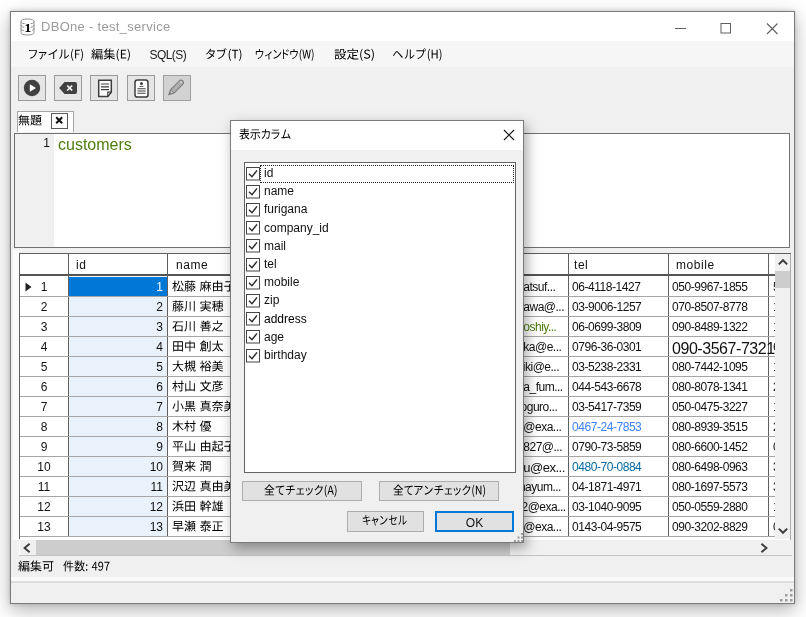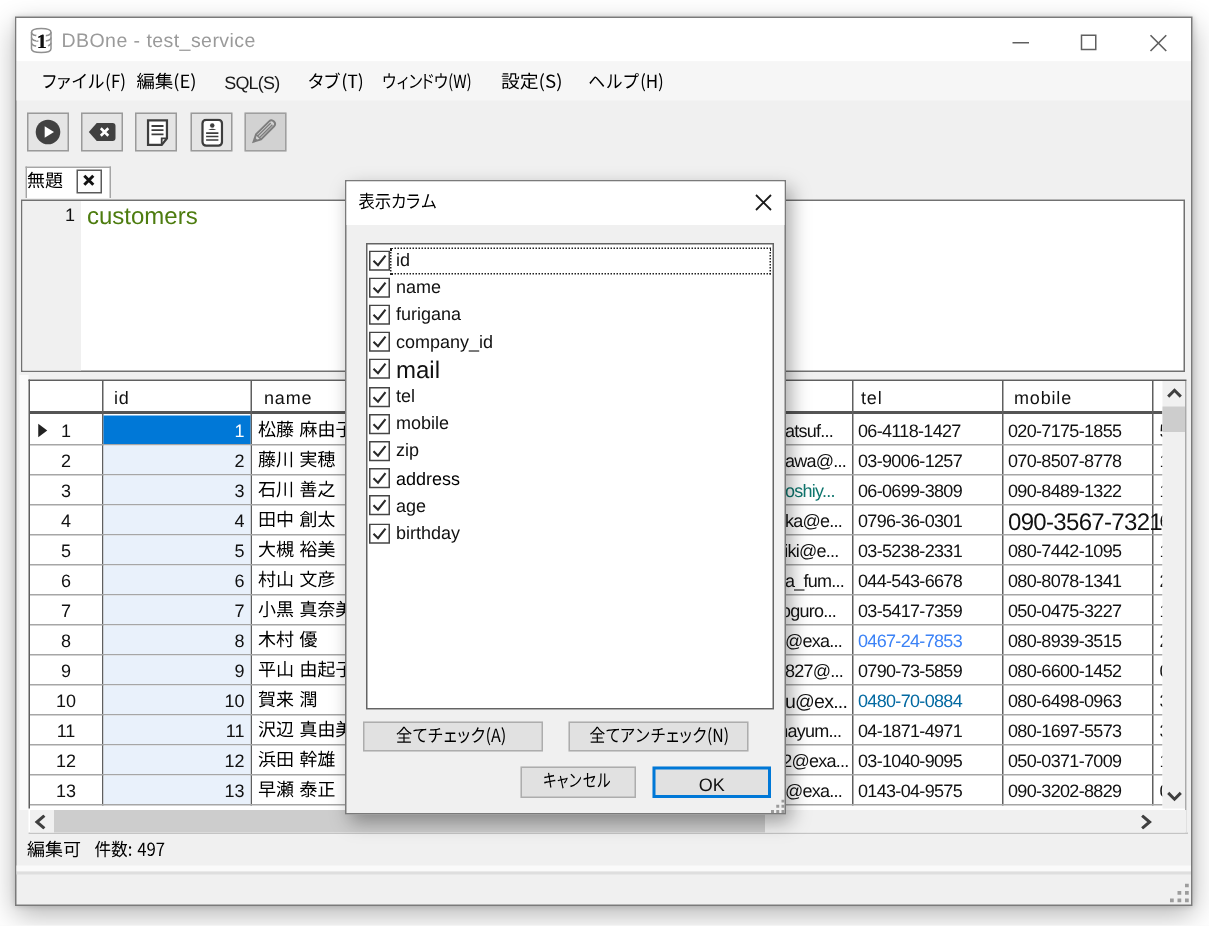--- a/index.html
+++ b/index.html
@@ -110,21 +110,21 @@
 <div class="t" style="left:676px;top:259px;font-size:12px;letter-spacing:0.55px;color:#111">mobile</div>
 <div class="abs" style="left:69px;top:277px;width:98px;height:19px;background:#0078d7"></div>
 <div class="t" style="left:69px;top:281px;width:94px;text-align:right;font-size:12px;color:#fff">1</div>
 <div class="t" style="left:20px;top:281px;width:48px;text-align:center;font-size:12px;color:#111">1</div>
 <div class="abs" style="left:20px;top:296px;width:755px;height:1px;background:#a6a6a6"></div>
 <svg style="position:absolute;left:172px;top:280px;" width="65" height="17" viewBox="0 0 65 17">
     <path d="M6.6 0.7C6.2 2.5 5.5 4.2 4.6 5.2C4.8 5.4 5.2 5.7 5.3 5.8C6.3 4.6 7 2.8 7.5 0.9ZM9.6 0.7L8.8 0.9C9.3 2.7 10.1 4.6 10.9 5.8C11.1 5.5 11.4 5.2 11.7 5C10.9 4.1 10.1 2.3 9.6 0.7ZM8.8 7.7C9.3 8.4 9.7 9.1 10.1 9.8L6.7 10C7.3 8.7 8 6.9 8.4 5.4L7.4 5.1C7.1 6.6 6.4 8.7 5.8 10.1L4.6 10.1L4.7 11.1L10.5 10.6C10.6 11 10.7 11.3 10.8 11.5L11.7 11.1C11.3 10.1 10.4 8.5 9.6 7.4ZM2.4 0.5L2.4 3L0.6 3L0.6 3.9L2.3 3.9C1.9 5.6 1.1 7.4 0.3 8.5C0.5 8.7 0.7 9 0.8 9.3C1.4 8.5 2 7.1 2.4 5.8L2.4 11.5L3.3 11.5L3.3 6C3.7 6.6 4.2 7.3 4.4 7.7L4.9 7C4.7 6.7 3.6 5.3 3.3 4.9L3.3 3.9L4.8 3.9L4.8 3L3.3 3L3.3 0.5ZM16.5 10.3L16.8 10.9C17.6 10.6 18.4 10.2 19.3 9.8L19.1 9.2C18.1 9.6 17.2 10 16.5 10.3ZM21.6 3C21.5 3.4 21.2 3.9 21 4.3L21.2 4.4L19.8 4.4C19.9 3.9 20 3.5 20.1 3L19.7 2.9L20.4 2.9L20.4 2.1L23.3 2.1L23.3 1.3L20.4 1.3L20.4 0.5L19.5 0.5L19.5 1.3L16.4 1.3L16.4 0.5L15.5 0.5L15.5 1.3L12.7 1.3L12.7 2.1L15.5 2.1L15.5 3L16.4 3L16.4 2.1L19.5 2.1L19.5 2.9L19.3 2.9C19.2 3.4 19.2 3.9 19 4.4L18 4.4L18.4 4.2C18.4 3.9 18.1 3.4 17.8 3L17.2 3.2C17.4 3.6 17.6 4 17.7 4.4L16.8 4.4L16.8 5L18.8 5C18.7 5.3 18.5 5.7 18.3 6L16.5 6L16.5 6.6L17.9 6.6C17.4 7.2 16.9 7.6 16.2 7.9L16.2 3.2L13.2 3.2L13.2 6.4C13.2 7.8 13.2 9.7 12.4 11.1C12.6 11.2 12.9 11.4 13 11.6C13.6 10.6 13.8 9.3 13.9 8.2L15.4 8.2L15.4 10.6C15.4 10.7 15.4 10.8 15.2 10.8C15.1 10.8 14.7 10.8 14.3 10.8C14.4 11 14.5 11.3 14.5 11.5C15.2 11.5 15.6 11.5 15.9 11.4C16.1 11.2 16.2 11 16.2 10.6L16.2 7.9C16.4 8.1 16.6 8.4 16.7 8.5C17 8.4 17.3 8.2 17.5 8C17.8 8.4 18.1 8.8 18.2 9.1L18.8 8.7C18.7 8.4 18.3 7.9 18 7.6C18.3 7.3 18.6 7 18.8 6.6L21.1 6.6C21.3 7 21.6 7.4 22 7.7L21.7 7.5C21.5 7.8 21 8.4 20.7 8.7L21.3 9C21.6 8.7 22 8.3 22.3 7.9C22.6 8.1 22.9 8.3 23.2 8.4C23.3 8.2 23.5 7.9 23.7 7.8C23 7.5 22.5 7.1 22 6.6L23.4 6.6L23.4 6L21.5 6C21.3 5.7 21.2 5.3 21 5L23.1 5L23.1 4.4L21.7 4.4C21.9 4 22.2 3.6 22.4 3.2ZM14 3.9L15.4 3.9L15.4 5.3L14 5.3ZM20.3 5C20.4 5.3 20.6 5.7 20.7 6L19.2 6C19.4 5.7 19.5 5.3 19.6 5ZM14 6L15.4 6L15.4 7.5L14 7.5L14 6.4ZM19.4 7L19.4 10.7C19.4 10.8 19.4 10.8 19.3 10.8C19.2 10.8 18.8 10.8 18.4 10.8C18.5 11 18.6 11.3 18.6 11.5C19.2 11.5 19.6 11.5 19.9 11.4C20.1 11.3 20.2 11.1 20.2 10.7L20.2 9.6C21.1 10 22.2 10.7 22.7 11.1L23.2 10.5C22.6 10.1 21.5 9.5 20.6 9.1L20.2 9.5L20.2 7ZM31.9 3L31.9 4.8L30.1 4.8L30.1 5.6L31.7 5.6C31.2 7 30.4 8.5 29.6 9.2C29.8 9.4 30 9.7 30.2 9.9C30.8 9.2 31.4 8.1 31.9 6.9L31.9 11.5L32.7 11.5L32.7 6.9C33.2 7.4 33.7 8 33.9 8.4L34.4 7.6C34.2 7.4 33.1 6.3 32.7 6L32.7 5.6L34.3 5.6L34.3 4.8L32.7 4.8L32.7 3ZM36.2 3L36.2 4.8L34.6 4.8L34.6 5.5L36 5.5C35.5 7 34.6 8.5 33.7 9.3C33.9 9.4 34.2 9.7 34.3 9.9C35 9.2 35.7 8 36.2 6.8L36.2 11.5L37 11.5L37 6.6C37.5 7.9 38.1 9.1 38.7 9.8C38.8 9.6 39.1 9.3 39.3 9.2C38.5 8.4 37.8 6.9 37.3 5.5L39 5.5L39 4.8L37 4.8L37 3ZM28.8 1.9L28.8 5.1C28.8 6.8 28.8 9.2 27.9 10.9C28.1 11 28.5 11.3 28.6 11.4C29.6 9.6 29.7 6.9 29.7 5.1L29.7 2.7L39 2.7L39 1.9L34.4 1.9L34.4 0.5L33.5 0.5L33.5 1.9ZM41.9 7.2L45.1 7.2L45.1 9.9L41.9 9.9ZM49.3 7.2L49.3 9.9L46 9.9L46 7.2ZM41.9 6.3L41.9 3.7L45.1 3.7L45.1 6.3ZM49.3 6.3L46 6.3L46 3.7L49.3 3.7ZM45.1 0.5L45.1 2.8L41 2.8L41 11.5L41.9 11.5L41.9 10.8L49.3 10.8L49.3 11.5L50.3 11.5L50.3 2.8L46 2.8L46 0.5ZM53.4 1.3L53.4 2.2L60.2 2.2C59.5 2.8 58.6 3.4 57.7 3.9L57.2 3.9L57.2 5.8L52.2 5.8L52.2 6.7L57.2 6.7L57.2 10.3C57.2 10.6 57.1 10.6 56.8 10.6C56.6 10.6 55.7 10.7 54.7 10.6C54.9 10.9 55 11.3 55.1 11.5C56.2 11.6 57 11.5 57.5 11.4C57.9 11.2 58.1 11 58.1 10.4L58.1 6.7L63.1 6.7L63.1 5.8L58.1 5.8L58.1 4.7C59.4 3.9 61 2.8 62.1 1.8L61.4 1.3L61.2 1.3Z" fill="#000"></path>
   </svg>
 <div class="t" style="left:523.3px;top:281px;font-size:12px;letter-spacing:-0.5px;color:#111">atsuf...</div>
 <div class="t" style="left:572px;top:281px;font-size:12px;letter-spacing:-0.45px;color:#111">06-4118-1427</div>
-<div class="t" style="left:672px;top:281px;font-size:12px;letter-spacing:-0.45px;color:#111">020-7175-1855</div>
+<div class="t" style="left:672px;top:281px;font-size:12px;letter-spacing:-0.45px;color:#111">050-9967-1855</div>
 <div class="abs" style="left:769px;top:277px;width:6px;height:19px;overflow:hidden">
     <div class="t" style="left:4px;top:4px;font-size:12px;color:#111">5</div>
   </div>
 <div class="abs" style="left:69px;top:297px;width:98px;height:19px;background:#e9f1fb"></div>
 <div class="t" style="left:69px;top:301px;width:94px;text-align:right;font-size:12px;color:#111">2</div>
 <div class="t" style="left:20px;top:301px;width:48px;text-align:center;font-size:12px;color:#111">2</div>
 <div class="abs" style="left:20px;top:316px;width:755px;height:1px;background:#a6a6a6"></div>
 <svg style="position:absolute;left:172px;top:300px;" width="53" height="17" viewBox="0 0 53 17">
     <path d="M4.5 10.3L4.8 10.9C5.6 10.6 6.4 10.2 7.3 9.8L7.1 9.2C6.1 9.6 5.2 10 4.5 10.3ZM9.6 3C9.5 3.4 9.2 3.9 9 4.3L9.2 4.4L7.8 4.4C7.9 3.9 8 3.5 8.1 3L7.7 2.9L8.4 2.9L8.4 2.1L11.3 2.1L11.3 1.3L8.4 1.3L8.4 0.5L7.5 0.5L7.5 1.3L4.4 1.3L4.4 0.5L3.5 0.5L3.5 1.3L0.7 1.3L0.7 2.1L3.5 2.1L3.5 3L4.4 3L4.4 2.1L7.5 2.1L7.5 2.9L7.3 2.9C7.2 3.4 7.2 3.9 7 4.4L6 4.4L6.4 4.2C6.4 3.9 6.1 3.4 5.8 3L5.2 3.2C5.4 3.6 5.6 4 5.7 4.4L4.8 4.4L4.8 5L6.8 5C6.7 5.3 6.5 5.7 6.3 6L4.5 6L4.5 6.6L5.9 6.6C5.4 7.2 4.9 7.6 4.2 7.9L4.2 3.2L1.2 3.2L1.2 6.4C1.2 7.8 1.2 9.7 0.4 11.1C0.6 11.2 0.9 11.4 1 11.6C1.6 10.6 1.8 9.3 1.9 8.2L3.4 8.2L3.4 10.6C3.4 10.7 3.4 10.8 3.2 10.8C3.1 10.8 2.7 10.8 2.3 10.8C2.4 11 2.5 11.3 2.5 11.5C3.2 11.5 3.6 11.5 3.9 11.4C4.1 11.2 4.2 11 4.2 10.6L4.2 7.9C4.4 8.1 4.6 8.4 4.7 8.5C5 8.4 5.3 8.2 5.5 8C5.8 8.4 6.1 8.8 6.2 9.1L6.8 8.7C6.7 8.4 6.3 7.9 6 7.6C6.3 7.3 6.6 7 6.8 6.6L9.1 6.6C9.3 7 9.6 7.4 10 7.7L9.7 7.5C9.5 7.8 9 8.4 8.7 8.7L9.3 9C9.6 8.7 10 8.3 10.3 7.9C10.6 8.1 10.9 8.3 11.2 8.4C11.3 8.2 11.5 7.9 11.7 7.8C11 7.5 10.5 7.1 10 6.6L11.4 6.6L11.4 6L9.5 6C9.3 5.7 9.2 5.3 9 5L11.1 5L11.1 4.4L9.7 4.4C9.9 4 10.2 3.6 10.4 3.2ZM2 3.9L3.4 3.9L3.4 5.3L2 5.3ZM8.3 5C8.4 5.3 8.6 5.7 8.7 6L7.2 6C7.4 5.7 7.5 5.3 7.6 5ZM2 6L3.4 6L3.4 7.5L2 7.5L2 6.4ZM7.4 7L7.4 10.7C7.4 10.8 7.4 10.8 7.3 10.8C7.2 10.8 6.8 10.8 6.4 10.8C6.5 11 6.6 11.3 6.6 11.5C7.2 11.5 7.6 11.5 7.9 11.4C8.1 11.3 8.2 11.1 8.2 10.7L8.2 9.6C9.1 10 10.2 10.7 10.7 11.1L11.2 10.5C10.6 10.1 9.5 9.5 8.6 9.1L8.2 9.5L8.2 7ZM13.9 1.1L13.9 5.2C13.9 7.3 13.8 9.4 12.3 11C12.6 11.1 12.9 11.4 13.1 11.6C14.7 9.8 14.8 7.5 14.8 5.2L14.8 1.1ZM17.7 1.6L17.7 10.5L18.6 10.5L18.6 1.6ZM21.8 1.1L21.8 11.5L22.7 11.5L22.7 1.1ZM33.1 2.9L33.1 3.9L29.5 3.9L29.5 4.6L33.1 4.6L33.1 5.7L29.7 5.7L29.7 6.5L33.1 6.5C33.1 6.8 33 7.2 32.9 7.6L28.3 7.6L28.3 8.4L32.4 8.4C31.8 9.3 30.6 10.1 28.2 10.8C28.4 11 28.7 11.3 28.8 11.5C31.5 10.7 32.9 9.6 33.5 8.4L33.6 8.4C34.5 10.1 36.1 11.1 38.5 11.5C38.6 11.3 38.9 10.9 39.1 10.8C37 10.5 35.4 9.7 34.5 8.4L38.9 8.4L38.9 7.6L33.8 7.6C33.9 7.2 34 6.8 34 6.5L37.6 6.5L37.6 5.7L34 5.7L34 4.6L37.7 4.6L37.7 4L38.7 4L38.7 1.7L34 1.7L34 0.5L33.1 0.5L33.1 1.7L28.5 1.7L28.5 4L29.4 4L29.4 2.5L37.7 2.5L37.7 3.9L34 3.9L34 2.9ZM45.9 8.2L45.9 10.4C45.9 11.2 46.1 11.5 47.1 11.5C47.2 11.5 48.4 11.5 48.6 11.5C49.3 11.5 49.6 11.1 49.7 9.8C49.4 9.7 49.1 9.6 48.9 9.5C48.9 10.5 48.8 10.7 48.5 10.7C48.2 10.7 47.3 10.7 47.2 10.7C46.8 10.7 46.7 10.6 46.7 10.4L46.7 8.2ZM44.7 8.3C44.5 9.1 44.1 10.1 43.6 10.7L44.3 11.1C44.8 10.4 45.2 9.4 45.4 8.6ZM49.2 8.4C49.8 9.2 50.3 10.3 50.5 11L51.3 10.7C51.1 9.9 50.5 8.9 49.9 8.1ZM46.3 7.7C46.9 8 47.7 8.6 48 9L48.6 8.5C48.3 8.1 47.6 7.6 46.9 7.3L50.7 7.3L50.7 3.2L48 3.2L48 2.3L50.9 2.3L50.9 1.5L48 1.5L48 0.5L47.2 0.5L47.2 1.5L44.3 1.5L44.3 2.3L47.2 2.3L47.2 3.2L44.6 3.2L44.6 7.3L46.7 7.3ZM45.4 5.5L47.2 5.5L47.2 6.6L45.4 6.6ZM48 5.5L49.8 5.5L49.8 6.6L48 6.6ZM45.4 3.9L47.2 3.9L47.2 4.9L45.4 4.9ZM48 3.9L49.8 3.9L49.8 4.9L48 4.9ZM43.6 0.7C42.8 1 41.4 1.3 40.1 1.5C40.2 1.7 40.4 2 40.4 2.2C40.9 2.2 41.4 2.1 41.9 2L41.9 3.8L40.1 3.8L40.1 4.6L41.8 4.6C41.4 6 40.7 7.6 40 8.4C40.1 8.7 40.3 9 40.4 9.3C41 8.6 41.5 7.4 41.9 6.3L41.9 11.5L42.8 11.5L42.8 6C43.1 6.5 43.5 7.2 43.7 7.5L44.2 6.8C44 6.5 43.1 5.4 42.8 5.1L42.8 4.6L44.3 4.6L44.3 3.8L42.8 3.8L42.8 1.8C43.3 1.7 43.9 1.5 44.3 1.3Z" fill="#000"></path>
   </svg>
@@ -134,21 +134,21 @@
 <div class="abs" style="left:769px;top:297px;width:6px;height:19px;overflow:hidden">
     <div class="t" style="left:4px;top:4px;font-size:12px;color:#111">1</div>
   </div>
 <div class="abs" style="left:69px;top:317px;width:98px;height:19px;background:#e9f1fb"></div>
 <div class="t" style="left:69px;top:321px;width:94px;text-align:right;font-size:12px;color:#111">3</div>
 <div class="t" style="left:20px;top:321px;width:48px;text-align:center;font-size:12px;color:#111">3</div>
 <div class="abs" style="left:20px;top:336px;width:755px;height:1px;background:#a6a6a6"></div>
 <svg style="position:absolute;left:172px;top:320px;" width="53" height="17" viewBox="0 0 53 17">
     <path d="M0.8 1.4L0.8 2.3L4.2 2.3C3.5 4.4 2.2 6.7 0.3 8.1C0.5 8.3 0.8 8.6 0.9 8.8C1.7 8.2 2.3 7.5 2.9 6.7L2.9 11.5L3.8 11.5L3.8 10.7L9.6 10.7L9.6 11.5L10.5 11.5L10.5 5.4L3.8 5.4C4.4 4.4 4.9 3.3 5.3 2.3L11.2 2.3L11.2 1.4ZM3.8 9.8L3.8 6.3L9.6 6.3L9.6 9.8ZM13.9 1.1L13.9 5.2C13.9 7.3 13.8 9.4 12.3 11C12.6 11.1 12.9 11.4 13.1 11.6C14.7 9.8 14.8 7.5 14.8 5.2L14.8 1.1ZM17.7 1.6L17.7 10.5L18.6 10.5L18.6 1.6ZM21.8 1.1L21.8 11.5L22.7 11.5L22.7 1.1ZM29.9 8.2L29.9 11.5L30.8 11.5L30.8 11.1L36.5 11.1L36.5 11.5L37.4 11.5L37.4 8.2ZM30.8 10.4L30.8 9L36.5 9L36.5 10.4ZM35.7 0.5C35.5 0.9 35.2 1.4 35 1.8L32.1 1.8L32.2 1.8C32 1.4 31.7 0.9 31.4 0.5L30.6 0.7C30.8 1.1 31.1 1.5 31.2 1.8L28.9 1.8L28.9 2.5L33.1 2.5L33.1 3.3L29.6 3.3L29.6 4L33.1 4L33.1 4.8L28.6 4.8L28.6 5.5L30.7 5.5L30 5.7C30.3 6 30.6 6.5 30.7 6.8L28.2 6.8L28.2 7.5L39 7.5L39 6.8L36.4 6.8C36.6 6.5 36.9 6.1 37.2 5.7L36.4 5.5L38.7 5.5L38.7 4.8L34 4.8L34 4L37.6 4L37.6 3.3L34 3.3L34 2.5L38.3 2.5L38.3 1.8L35.9 1.8C36.1 1.5 36.4 1.1 36.6 0.7ZM33.1 5.5L33.1 6.8L31.1 6.8L31.6 6.7C31.5 6.3 31.2 5.9 30.9 5.5ZM34 5.5L36.3 5.5C36.1 5.9 35.8 6.4 35.5 6.7L36 6.8L34 6.8ZM40.8 11.5C41.4 10.7 41.9 9.9 42.3 9C43.5 10.9 45.3 11.3 48 11.3L50.8 11.3C50.9 11.1 51 10.6 51.2 10.4C50.6 10.4 48.5 10.4 48.1 10.4C46.5 10.4 45.2 10.3 44.2 9.7C46.5 8.1 49.1 5.5 50.5 3.2L49.8 2.8L49.6 2.9L46 2.9L46 0.5L45.1 0.5L45.1 2.9L40.8 2.9L40.8 3.7L49 3.7C47.7 5.6 45.5 7.8 43.4 9.1C43.2 8.9 42.9 8.5 42.7 8.1L43.1 7.3L42.2 6.9C41.7 8.2 40.8 9.9 40 11Z" fill="#000"></path>
   </svg>
-<div class="t" style="left:523.3px;top:321px;font-size:12px;letter-spacing:-0.5px;color:#0f766e">oshiy...</div>
+<div class="t" style="left:523.3px;top:321px;font-size:12px;letter-spacing:-0.5px;color:#4d7c0f">oshiy...</div>
 <div class="t" style="left:572px;top:321px;font-size:12px;letter-spacing:-0.45px;color:#111">06-0699-3809</div>
 <div class="t" style="left:672px;top:321px;font-size:12px;letter-spacing:-0.45px;color:#111">090-8489-1322</div>
 <div class="abs" style="left:769px;top:317px;width:6px;height:19px;overflow:hidden">
     <div class="t" style="left:4px;top:4px;font-size:12px;color:#111">1</div>
   </div>
 <div class="abs" style="left:69px;top:337px;width:98px;height:19px;background:#e9f1fb"></div>
 <div class="t" style="left:69px;top:341px;width:94px;text-align:right;font-size:12px;color:#111">4</div>
 <div class="t" style="left:20px;top:341px;width:48px;text-align:center;font-size:12px;color:#111">4</div>
 <div class="abs" style="left:20px;top:356px;width:755px;height:1px;background:#a6a6a6"></div>
 <svg style="position:absolute;left:172px;top:340px;" width="53" height="17" viewBox="0 0 53 17">
@@ -253,21 +253,21 @@
   </div>
 <div class="abs" style="left:69px;top:497px;width:98px;height:19px;background:#e9f1fb"></div>
 <div class="t" style="left:69px;top:501px;width:94px;text-align:right;font-size:12px;color:#111">12</div>
 <div class="t" style="left:20px;top:501px;width:48px;text-align:center;font-size:12px;color:#111">12</div>
 <div class="abs" style="left:20px;top:516px;width:755px;height:1px;background:#a6a6a6"></div>
 <svg style="position:absolute;left:172px;top:500px;" width="53" height="17" viewBox="0 0 53 17">
     <path d="M5.7 8.7C5.1 9.5 4.1 10.4 3.2 10.9C3.4 11.1 3.8 11.4 3.9 11.5C4.8 10.9 5.9 9.9 6.6 9ZM8.4 9.1C9.3 9.8 10.3 10.9 10.8 11.5L11.6 11C11.1 10.3 10 9.4 9.1 8.7ZM1.1 1.2C1.8 1.6 2.8 2.2 3.3 2.6L3.8 1.9C3.3 1.5 2.3 0.9 1.6 0.6ZM0.4 4.5C1.2 4.8 2.2 5.4 2.6 5.8L3.1 5C2.7 4.6 1.7 4.1 0.9 3.8ZM4.7 1.5L4.7 7.3L3.4 7.3L3.4 7.4L2.7 6.9C2.1 8.3 1.3 9.9 0.7 10.8L1.5 11.4C2.1 10.2 2.9 8.7 3.4 7.5L3.4 8.2L11.6 8.2L11.6 7.3L9.6 7.3L9.6 4.7L11.3 4.7L11.3 3.8L5.6 3.8L5.6 2.4C7.3 2.2 9.3 1.8 10.7 1.3L9.9 0.6C8.9 1 7.1 1.4 5.4 1.7ZM8.7 7.3L5.6 7.3L5.6 4.7L8.7 4.7ZM13.2 1.3L13.2 11.4L14.1 11.4L14.1 10.7L22 10.7L22 11.4L22.9 11.4L22.9 1.3ZM14.1 9.8L14.1 6.4L17.5 6.4L17.5 9.8ZM22 9.8L18.4 9.8L18.4 6.4L22 6.4ZM14.1 5.5L14.1 2.2L17.5 2.2L17.5 5.5ZM22 5.5L18.4 5.5L18.4 2.2L22 2.2ZM29.4 5.9L32.1 5.9L32.1 6.8L29.4 6.8ZM29.4 4.3L32.1 4.3L32.1 5.2L29.4 5.2ZM28.1 8.6L28.1 9.4L30.3 9.4L30.3 11.5L31.2 11.5L31.2 9.4L33.4 9.4L33.4 8.6L31.2 8.6L31.2 7.5L32.9 7.5L32.9 3.6L31.2 3.6L31.2 2.6L33.3 2.6L33.3 1.8L31.2 1.8L31.2 0.5L30.3 0.5L30.3 1.8L28.2 1.8L28.2 2.6L30.3 2.6L30.3 3.6L28.6 3.6L28.6 7.5L30.3 7.5L30.3 8.6ZM36.1 1.4C36.7 2.6 37.8 3.9 38.8 4.8C38.9 4.6 39.1 4.2 39.3 4C38.3 3.3 37.2 1.8 36.5 0.5L35.7 0.5C35.2 1.8 34.1 3.4 33 4.2C33.1 4.4 33.3 4.8 33.4 5C33.6 4.8 33.8 4.7 33.9 4.5L33.9 5.3L35.7 5.3L35.7 7L33.4 7L33.4 7.8L35.7 7.8L35.7 11.5L36.6 11.5L36.6 7.8L39 7.8L39 7L36.6 7L36.6 5.3L38.3 5.3L38.3 4.5L34 4.5C34.9 3.5 35.7 2.4 36.1 1.4ZM41.8 0.5L41.8 1.3L41.8 2.4L40.2 2.4L40.2 3.3L41.8 3.3C41.7 5.6 41.3 8.3 39.9 10.7C40.1 10.8 40.5 11 40.6 11.1C42.1 8.6 42.5 5.7 42.6 3.3L45.5 3.3L45.5 2.4L42.6 2.4L42.6 1.3L42.6 0.5ZM43.4 4.4C43.1 6.1 42.7 8.4 42.3 9.9L41.4 10.1L41.7 10.9L44.8 10.1C44.8 10.4 44.9 10.6 44.9 10.9L45.6 10.6C45.5 9.7 45.1 8.3 44.7 7.3L44.1 7.5C44.3 8.1 44.5 8.7 44.6 9.4L43 9.7C43.5 8.3 43.9 6.2 44.2 4.6ZM46.7 6L48.3 6L48.3 7.7L46.7 7.7ZM46.7 5.3L46.7 3.6L48.3 3.6L48.3 5.3ZM49.1 0.6C48.9 1.2 48.6 2.1 48.3 2.8L46.8 2.8C47.1 2.1 47.4 1.4 47.6 0.7L46.8 0.5C46.3 2.2 45.4 3.9 44.4 5C44.6 5.2 44.9 5.5 45.1 5.7C45.4 5.4 45.6 5 45.9 4.6L45.9 11.5L46.7 11.5L46.7 11L51.1 11L51.1 10.1L49.2 10.1L49.2 8.5L50.8 8.5L50.8 7.7L49.2 7.7L49.2 6L50.8 6L50.8 5.3L49.2 5.3L49.2 3.6L51 3.6L51 2.8L49.1 2.8C49.4 2.2 49.7 1.5 50 0.8ZM46.7 8.5L48.3 8.5L48.3 10.1L46.7 10.1Z" fill="#000"></path>
   </svg>
 <div class="t" style="left:521.5px;top:501px;font-size:12px;letter-spacing:-0.5px;color:#111">2@exa...</div>
 <div class="t" style="left:572px;top:501px;font-size:12px;letter-spacing:-0.45px;color:#111">03-1040-9095</div>
-<div class="t" style="left:672px;top:501px;font-size:12px;letter-spacing:-0.45px;color:#111">050-0371-7009</div>
+<div class="t" style="left:672px;top:501px;font-size:12px;letter-spacing:-0.45px;color:#111">050-0559-2880</div>
 <div class="abs" style="left:769px;top:497px;width:6px;height:19px;overflow:hidden">
     <div class="t" style="left:4px;top:4px;font-size:12px;color:#111">1</div>
   </div>
 <div class="abs" style="left:69px;top:517px;width:98px;height:19px;background:#e9f1fb"></div>
 <div class="t" style="left:69px;top:521px;width:94px;text-align:right;font-size:12px;color:#111">13</div>
 <div class="t" style="left:20px;top:521px;width:48px;text-align:center;font-size:12px;color:#111">13</div>
 <div class="abs" style="left:20px;top:536px;width:755px;height:1px;background:#a6a6a6"></div>
 <svg style="position:absolute;left:172px;top:520px;" width="53" height="17" viewBox="0 0 53 17">
     <path d="M2.7 3.9L9.2 3.9L9.2 5.2L2.7 5.2ZM2.7 1.8L9.2 1.8L9.2 3.1L2.7 3.1ZM0.6 7.8L0.6 8.7L5.5 8.7L5.5 11.5L6.4 11.5L6.4 8.7L11.5 8.7L11.5 7.8L6.4 7.8L6.4 6L10.1 6L10.1 1L1.8 1L1.8 6L5.5 6L5.5 7.8ZM12.5 4.5C13.1 4.8 14 5.3 14.3 5.7L14.9 5C14.5 4.6 13.6 4.1 13 3.8ZM12.6 10.9L13.5 11.4C14 10.3 14.6 8.8 15 7.5L14.2 7.1C13.8 8.4 13.1 10 12.6 10.9ZM20.3 5.4L22.3 5.4L22.3 6.5L20.3 6.5ZM20.3 7.2L22.3 7.2L22.3 8.3L20.3 8.3ZM20.3 3.7L22.3 3.7L22.3 4.7L20.3 4.7ZM21.5 9.5C22 10.2 22.6 11 22.9 11.5L23.6 11.2C23.3 10.6 22.7 9.8 22.2 9.2ZM20.2 9.2C19.9 9.8 19.1 10.6 18.4 11C18.6 11.2 19 11.4 19.1 11.5C19.8 11.1 20.5 10.3 21 9.6ZM15.4 3.8L15.4 7.1L16.6 7.1C16.2 8.1 15.4 9.3 14.7 9.9C14.8 10.1 15 10.5 15.1 10.7C15.7 10.1 16.4 9.1 16.8 8.1L16.8 11.5L17.7 11.5L17.7 8.4C18.1 8.9 18.6 9.4 18.8 9.7L19.3 9C19.1 8.7 18.1 8 17.7 7.6L17.7 7.1L19.2 7.1L19.2 3.8L17.7 3.8L17.7 2.7L19.3 2.7L19.3 2L17.7 2L17.7 0.5L16.8 0.5L16.8 2L15.2 2L15.3 1.9C14.9 1.5 14.1 0.9 13.4 0.6L12.9 1.2C13.6 1.6 14.4 2.2 14.7 2.6L15.2 2L15.2 2.7L16.8 2.7L16.8 3.8ZM16.1 4.6L16.9 4.6L16.9 6.3L16.1 6.3ZM17.6 4.6L18.5 4.6L18.5 6.3L17.6 6.3ZM19.6 2.9L19.6 9L23.1 9L23.1 2.9L21.5 2.9L21.8 1.8L23.5 1.8L23.5 1L19.2 1L19.2 1.8L20.9 1.8C20.8 2.2 20.7 2.6 20.7 2.9ZM28.8 10.3L29.2 11.1C30.2 10.7 31.4 10.2 32.6 9.7L32.4 9C31.1 9.5 29.7 10 28.8 10.3ZM33.1 6.2L33.1 10.6C33.1 10.8 33.1 10.8 32.9 10.8C32.7 10.8 32.2 10.8 31.6 10.8C31.7 11 31.8 11.3 31.9 11.5C32.7 11.5 33.2 11.5 33.6 11.4C33.9 11.3 34 11.1 34 10.6L34 6.2ZM34.3 9.5C35.5 10 37 10.8 37.8 11.3L38.3 10.6C37.5 10.1 36 9.3 34.8 8.9ZM30.2 7.3C30.8 7.7 31.5 8.3 31.8 8.7L32.4 8.2C32 7.8 31.3 7.2 30.8 6.8ZM33 0.5C32.9 0.9 32.8 1.2 32.7 1.6L28.9 1.6L28.9 2.4L32.5 2.4C32.4 2.7 32.3 3 32.1 3.4L29.5 3.4L29.5 4.1L31.8 4.1C31.5 4.5 31.3 4.8 31 5.2L28.2 5.2L28.2 6L30.3 6C29.7 6.6 28.9 7.2 28 7.7C28.2 7.8 28.6 8.1 28.7 8.3C29.8 7.6 30.8 6.8 31.5 6L35.7 6C36 6.4 36.4 6.7 36.8 7.1L36.3 6.7C35.9 7.1 35.2 7.8 34.8 8.1L35.3 8.6C35.8 8.3 36.5 7.7 37 7.2C37.5 7.6 38.1 8 38.6 8.2C38.7 8 39 7.7 39.2 7.5C38.4 7.1 37.6 6.6 36.9 6L39 6L39 5.2L36.1 5.2C35.8 4.8 35.6 4.5 35.4 4.1L37.9 4.1L37.9 3.4L33.1 3.4C33.2 3 33.3 2.7 33.5 2.4L38.4 2.4L38.4 1.6L33.7 1.6C33.8 1.3 33.8 0.9 33.9 0.6ZM35.1 5.2L32.1 5.2C32.3 4.8 32.5 4.5 32.7 4.1L34.4 4.1C34.6 4.5 34.9 4.8 35.1 5.2ZM41.9 4.4L41.9 10.1L40.2 10.1L40.2 11L51 11L51 10.1L46.4 10.1L46.4 6.3L50.1 6.3L50.1 5.4L46.4 5.4L46.4 2.2L50.6 2.2L50.6 1.4L40.7 1.4L40.7 2.2L45.4 2.2L45.4 10.1L42.8 10.1L42.8 4.4Z" fill="#000"></path>
   </svg>
@@ -344,21 +344,21 @@
 <div class="t" style="left:264px;top:203.4px;font-size:12px;color:#111">furigana</div>
 <svg class="abs" style="left:246px;top:221.1px" width="14" height="14" viewBox="0 0 14 14">
 <rect x="0.5" y="0.5" width="13" height="12.5" fill="#fff" stroke="#454545" stroke-width="1"></rect>
 <path d="M3 6.8 L6 9.8 L11 3.4" fill="none" stroke="#2a2a2a" stroke-width="1.4"></path>
   </svg>
 <div class="t" style="left:264px;top:221.6px;font-size:12px;color:#111">company_id</div>
 <svg class="abs" style="left:246px;top:239.3px" width="14" height="14" viewBox="0 0 14 14">
 <rect x="0.5" y="0.5" width="13" height="12.5" fill="#fff" stroke="#454545" stroke-width="1"></rect>
 <path d="M3 6.8 L6 9.8 L11 3.4" fill="none" stroke="#2a2a2a" stroke-width="1.4"></path>
   </svg>
-<div class="t" style="left:264px;top:239.8px;font-size:16px;color:#111">mail</div>
+<div class="t" style="left:264px;top:239.8px;font-size:12px;color:#111">mail</div>
 <svg class="abs" style="left:246px;top:257.5px" width="14" height="14" viewBox="0 0 14 14">
 <rect x="0.5" y="0.5" width="13" height="12.5" fill="#fff" stroke="#454545" stroke-width="1"></rect>
 <path d="M3 6.8 L6 9.8 L11 3.4" fill="none" stroke="#2a2a2a" stroke-width="1.4"></path>
   </svg>
 <div class="t" style="left:264px;top:258.0px;font-size:12px;color:#111">tel</div>
 <svg class="abs" style="left:246px;top:275.7px" width="14" height="14" viewBox="0 0 14 14">
 <rect x="0.5" y="0.5" width="13" height="12.5" fill="#fff" stroke="#454545" stroke-width="1"></rect>
 <path d="M3 6.8 L6 9.8 L11 3.4" fill="none" stroke="#2a2a2a" stroke-width="1.4"></path>
   </svg>
 <div class="t" style="left:264px;top:276.2px;font-size:12px;color:#111">mobile</div>

